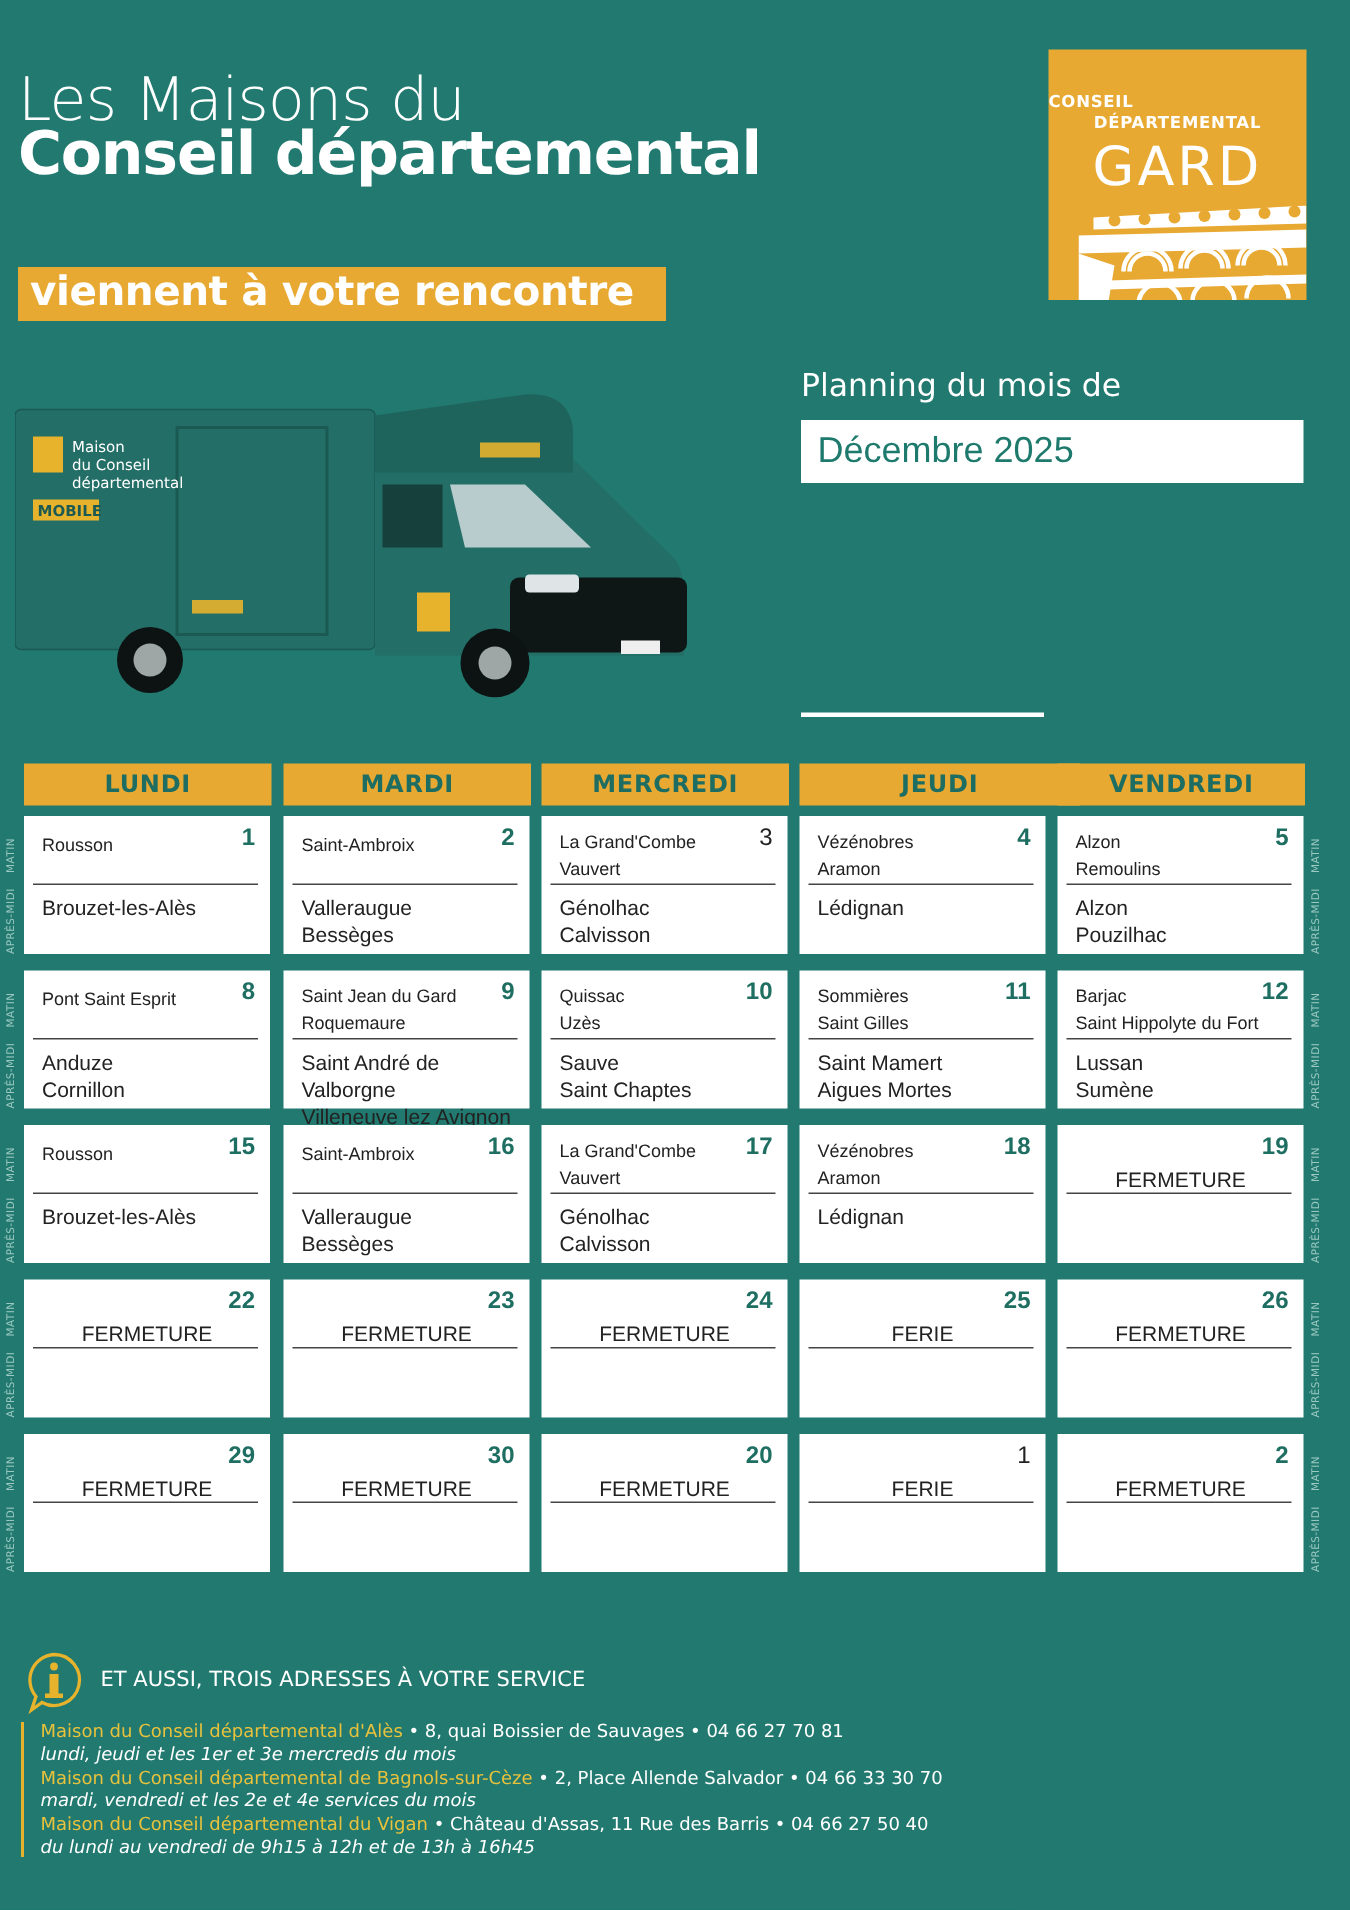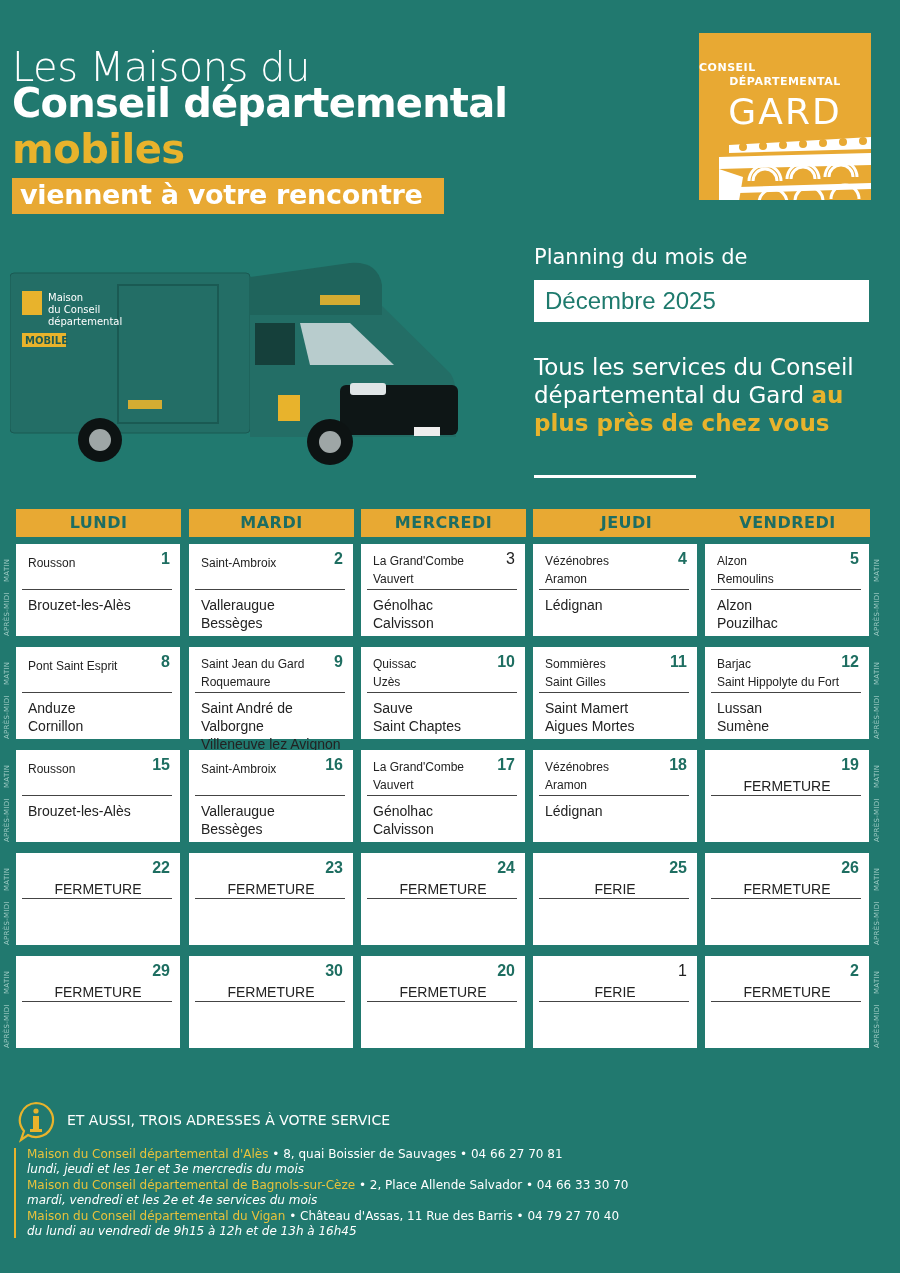--- a/index.html
+++ b/index.html
@@ -48,21 +48,20 @@
   .addr .name { color: #e8c23c; }
   .addr-hours { position: absolute; left: 27px; font-size: 12px; color: #fff; font-style: italic; }
 </style>
 </head>
 <body>
 
 <div class="page">
 
   <div class="title1">Les Maisons du</div>
   <div class="title2">Conseil départemental</div>
-  <div class="title3">mobiles</div>
   <div class="subtitle">viennent à votre rencontre</div>
 
   <div class="logo">
     <div class="l1">CONSEIL</div>
     <div class="l2">DÉPARTEMENTAL</div>
     <div class="l3">GARD</div>
     <svg width="152" height="64" viewBox="0 0 152 64">
       <path d="M10 8 L152 0 L152 12 L10 16 Z" fill="#fff"></path>
       <g fill="#fff">
         <circle cx="24" cy="10" r="4" fill="#e8a933"></circle>
@@ -113,23 +112,20 @@
     <rect x="12" y="78" width="44" height="14" fill="#e8b32c"></rect>
     <text x="15" y="89" font-size="10" font-weight="bold" fill="#1d5a52" font-family="DejaVu Sans, sans-serif">MOBILE</text>
     <rect x="268" y="140" width="22" height="26" fill="#e8b32c"></rect>
     <rect x="310" y="40" width="40" height="10" fill="#e8b32c" opacity="0.9"></rect>
     <rect x="118" y="145" width="34" height="9" fill="#e8b32c" opacity="0.9"></rect>
   </svg>
 
   <div class="planning-label">Planning du mois de</div>
   <div class="month-box">Décembre 2025</div>
 
-  <div class="tagline">
-    <span>Tous les services du Conseil départemental du Gard </span><span class="hl">au plus près de chez vous</span>
-  </div>
   <div class="tagline-rule"></div>
 
   <div id="day-headers">
       <div class="dayhead" style="left: 16px; width: 165px;">LUNDI</div>
       <div class="dayhead" style="left: 189px; width: 165px;">MARDI</div>
       <div class="dayhead" style="left: 361px; width: 165px;">MERCREDI</div>
       <div class="dayhead" style="left: 533px; width: 187px;">JEUDI</div>
       <div class="dayhead" style="left: 705px; width: 165px;">VENDREDI</div>
     </div>
 
@@ -377,16 +373,16 @@
     <rect x="17" y="16" width="6" height="14" fill="#e8b32c"></rect>
     <rect x="14" y="29" width="12" height="3" fill="#e8b32c"></rect>
   </svg>
   <div class="also">ET AUSSI, TROIS ADRESSES À VOTRE SERVICE</div>
   <div class="addr-bar"></div>
   <div id="addresses">
       <div class="addr" style="top: 1147px;"><span class="name">Maison du Conseil départemental d'Alès</span><span> • </span><span>8, quai Boissier de Sauvages</span><span> • </span><span>04 66 27 70 81</span></div>
       <div class="addr-hours" style="top: 1162px;">lundi, jeudi et les 1er et 3e mercredis du mois</div>
       <div class="addr" style="top: 1178px;"><span class="name">Maison du Conseil départemental de Bagnols-sur-Cèze</span><span> • </span><span>2, Place Allende Salvador</span><span> • </span><span>04 66 33 30 70</span></div>
       <div class="addr-hours" style="top: 1193px;">mardi, vendredi et les 2e et 4e services du mois</div>
-      <div class="addr" style="top: 1209px;"><span class="name">Maison du Conseil départemental du Vigan</span><span> • </span><span>Château d'Assas, 11 Rue des Barris</span><span> • </span><span>04 79 27 70 40</span></div>
+      <div class="addr" style="top: 1209px;"><span class="name">Maison du Conseil départemental du Vigan</span><span> • </span><span>Château d'Assas, 11 Rue des Barris</span><span> • </span><span>04 66 27 50 40</span></div>
       <div class="addr-hours" style="top: 1224px;">du lundi au vendredi de 9h15 à 12h et de 13h à 16h45</div>
     </div>
 </div>
 
 </body></html>

